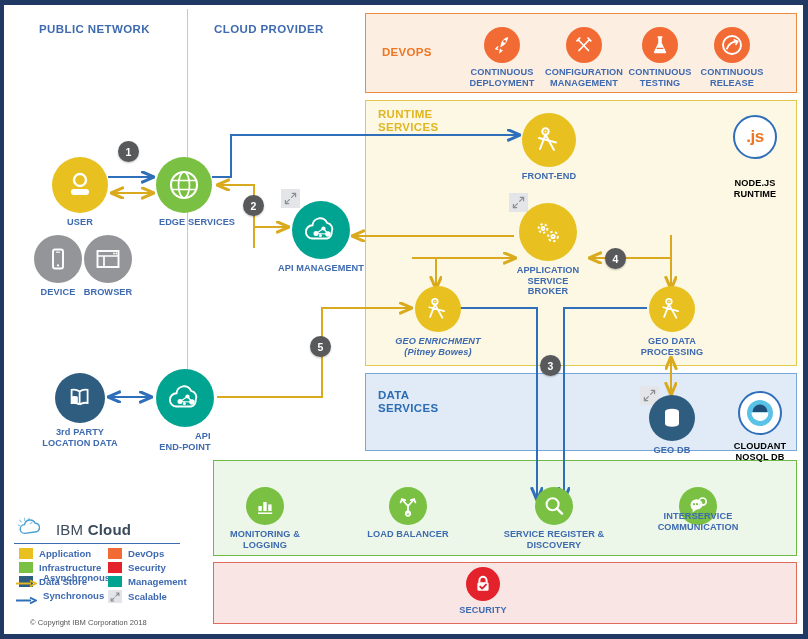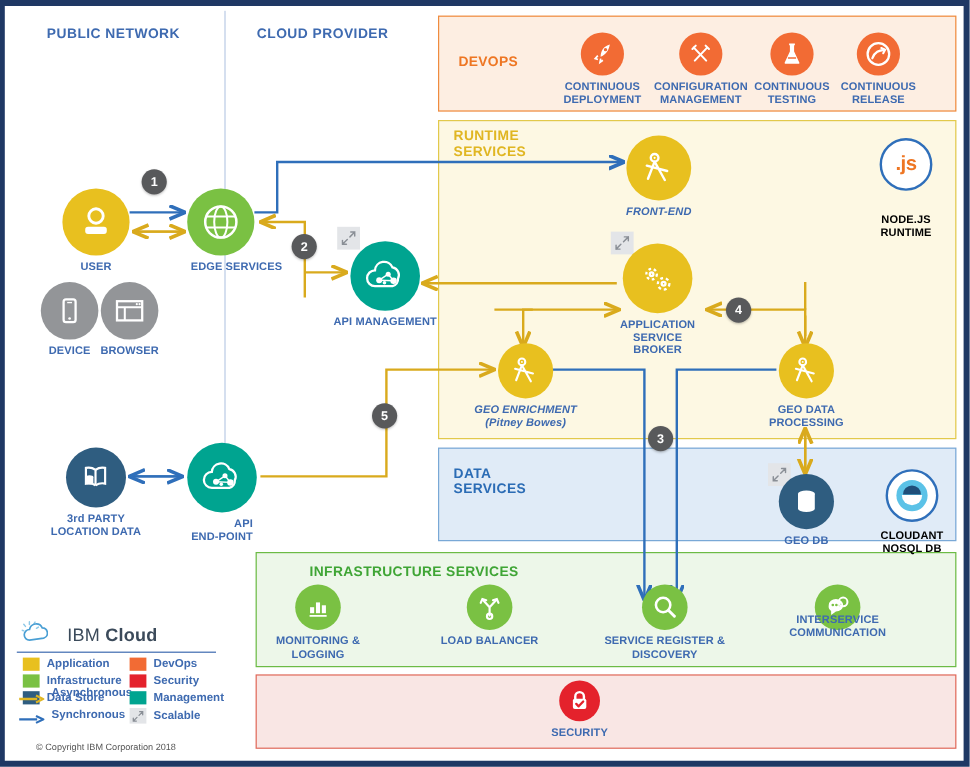--- a/index.html
+++ b/index.html
@@ -131,21 +131,20 @@
 
   <div class="panel-label" id="label-devops">DEVOPS</div>
   <div class="panel-label" id="label-runtime">
     <span>RUNTIME</span><br>
     <span>SERVICES</span>
   </div>
   <div class="panel-label" id="label-data">
     <span>DATA</span><br>
     <span>SERVICES</span>
   </div>
-  <div class="panel-label" id="label-infra">INFRASTRUCTURE SERVICES</div>
 
   <svg id="wires" viewBox="0 0 799 629">
     <defs>
       <marker id="ab" markerWidth="7" markerHeight="7" refX="6.4" refY="3.1" orient="auto">
         <path d="M0,0.3 L6.6,3.1 L0,5.9" fill="none" stroke="#2f6fba" stroke-width="1.5"></path>
       </marker>
       <marker id="ay" markerWidth="7" markerHeight="7" refX="6.4" refY="3.1" orient="auto">
         <path d="M0,0.3 L6.6,3.1 L0,5.9" fill="none" stroke="#d9aa1d" stroke-width="1.5"></path>
       </marker>
     </defs>
@@ -301,21 +300,21 @@
   </div>
 
   <div class="node" style="left:518px; top:108px; width:54px;">
     <div class="disc" style="width:54px; height:54px; background:#e8c01f;">
       <svg width="32" height="32" viewBox="0 0 32 32">
         <circle cx="12.5" cy="7.5" r="3.2" fill="none" stroke="#fff" stroke-width="2"></circle>
         <circle cx="12.5" cy="7.5" r=".9" fill="#fff"></circle>
         <path d="M12.5 10.7 L21 26 M12.5 10.7 L7 25 M6 14 L23 18.5" fill="none" stroke="#fff" stroke-width="2" stroke-linecap="round"></path>
       </svg>
     </div>
-    <div class="cap" style="top:58px;font-style:italic;">FRONT-END</div>
+    <div class="cap" style="top:58px;">FRONT-END</div>
   </div>
 
   <div class="node" style="left:726px; top:110px; width:50px;">
     <div class="disc" style="width:44px; height:44px; background:#fff; border:2.4px solid #2f6fba;">
       <span style="color:#ee7623; font-weight:bold; font-size:17px; letter-spacing:-.5px;">.js</span>
     </div>
     <div class="cap dark" style="top:63px;">
       <span>NODE.JS</span><br>
       <span>RUNTIME</span>
     </div>

